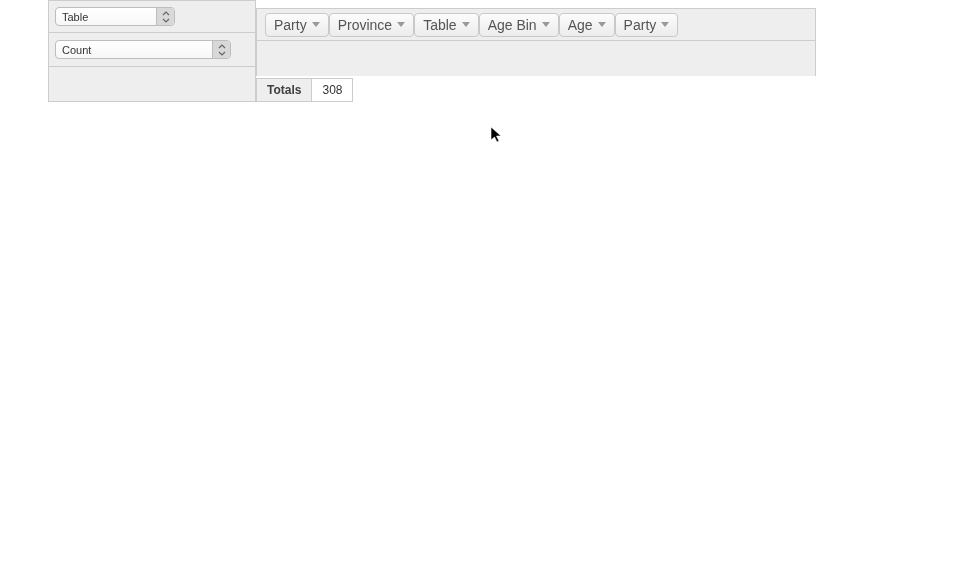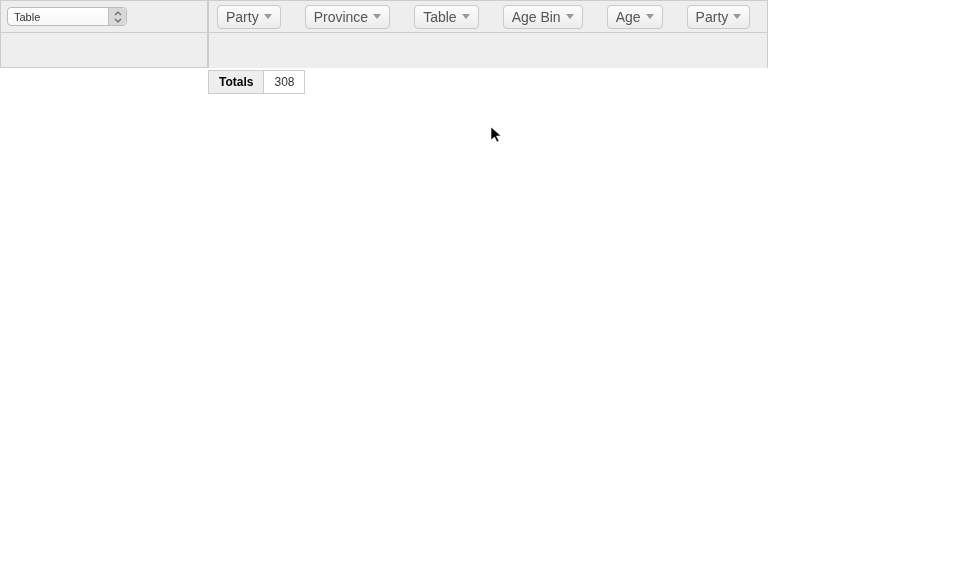--- a/index.html
+++ b/index.html
@@ -7,22 +7,23 @@
       margin: 0;
       padding: 0;
       font-family: -apple-system, "Helvetica Neue", Arial, sans-serif;
       font-size: 13px;
       color: #333;
       background: #fff;
     }
 
     .container {
       display: flex;
-      align-items: flex-start;
+      align-items: flex-end;
       padding: 0;
+      margin-left: 48px;
     }
 
     .left-col {
       width: 208px;
       flex-shrink: 0;
     }
 
     .right-col {
       flex: 0 0 560px;
     }
@@ -77,21 +78,21 @@
     }
 
     .rows-cell {
       height: 36px;
     }
 
     .unused-cell {
       height: 32px;
       display: flex;
       align-items: center;
-      gap: 24px;
+      gap: 0;
       padding: 4px 8px;
       border-bottom: none;
     }
 
     .attr-pill {
       background: linear-gradient(#fcfcfc, #ececec);
       border: 1px solid #c9c9c9;
       border-radius: 4px;
       padding: 3px 8px;
       display: inline-flex;
@@ -124,21 +125,21 @@
       font-size: 12px;
     }
     .pivot-table th, .pivot-table td {
       border: 1px solid #ccc;
       padding: 4px 10px;
       text-align: left;
     }
     .pivot-table th {
       background: #eee;
       font-weight: bold;
-      color: #000000;
+      color: #404040;
     }
     .pivot-table td {
       background: #fff;
     }
 
     .cursor {
       position: absolute;
       left: 490px;
       top: 126px;
       pointer-events: none;
@@ -153,20 +154,31 @@
       <div class="select-wrap">
         <span>Table</span>
         <span class="select-arrows">
           <svg width="8" height="12" viewBox="0 0 8 12">
               <path d="M1 4 L4 1 L7 4" stroke="#666" stroke-width="1.2" fill="none"></path>
               <path d="M1 8 L4 11 L7 8" stroke="#666" stroke-width="1.2" fill="none"></path>
             </svg>
         </span>
       </div>
     </div>
+    <div class="cell agg-cell">
+      <div class="select-wrap wide">
+        <span>Count</span>
+        <span class="select-arrows">
+          <svg width="8" height="12" viewBox="0 0 8 12">
+              <path d="M1 4 L4 1 L7 4" stroke="#666" stroke-width="1.2" fill="none"></path>
+              <path d="M1 8 L4 11 L7 8" stroke="#666" stroke-width="1.2" fill="none"></path>
+            </svg>
+        </span>
+      </div>
+    </div>
     <div class="cell rows-cell"></div>
   </div>
 
   <div class="right-col">
     <div class="cell unused-cell">
       <div class="attr-pill">
         <span>Party</span>
         <span class="caret"></span>
       </div>
       <div class="attr-pill">

